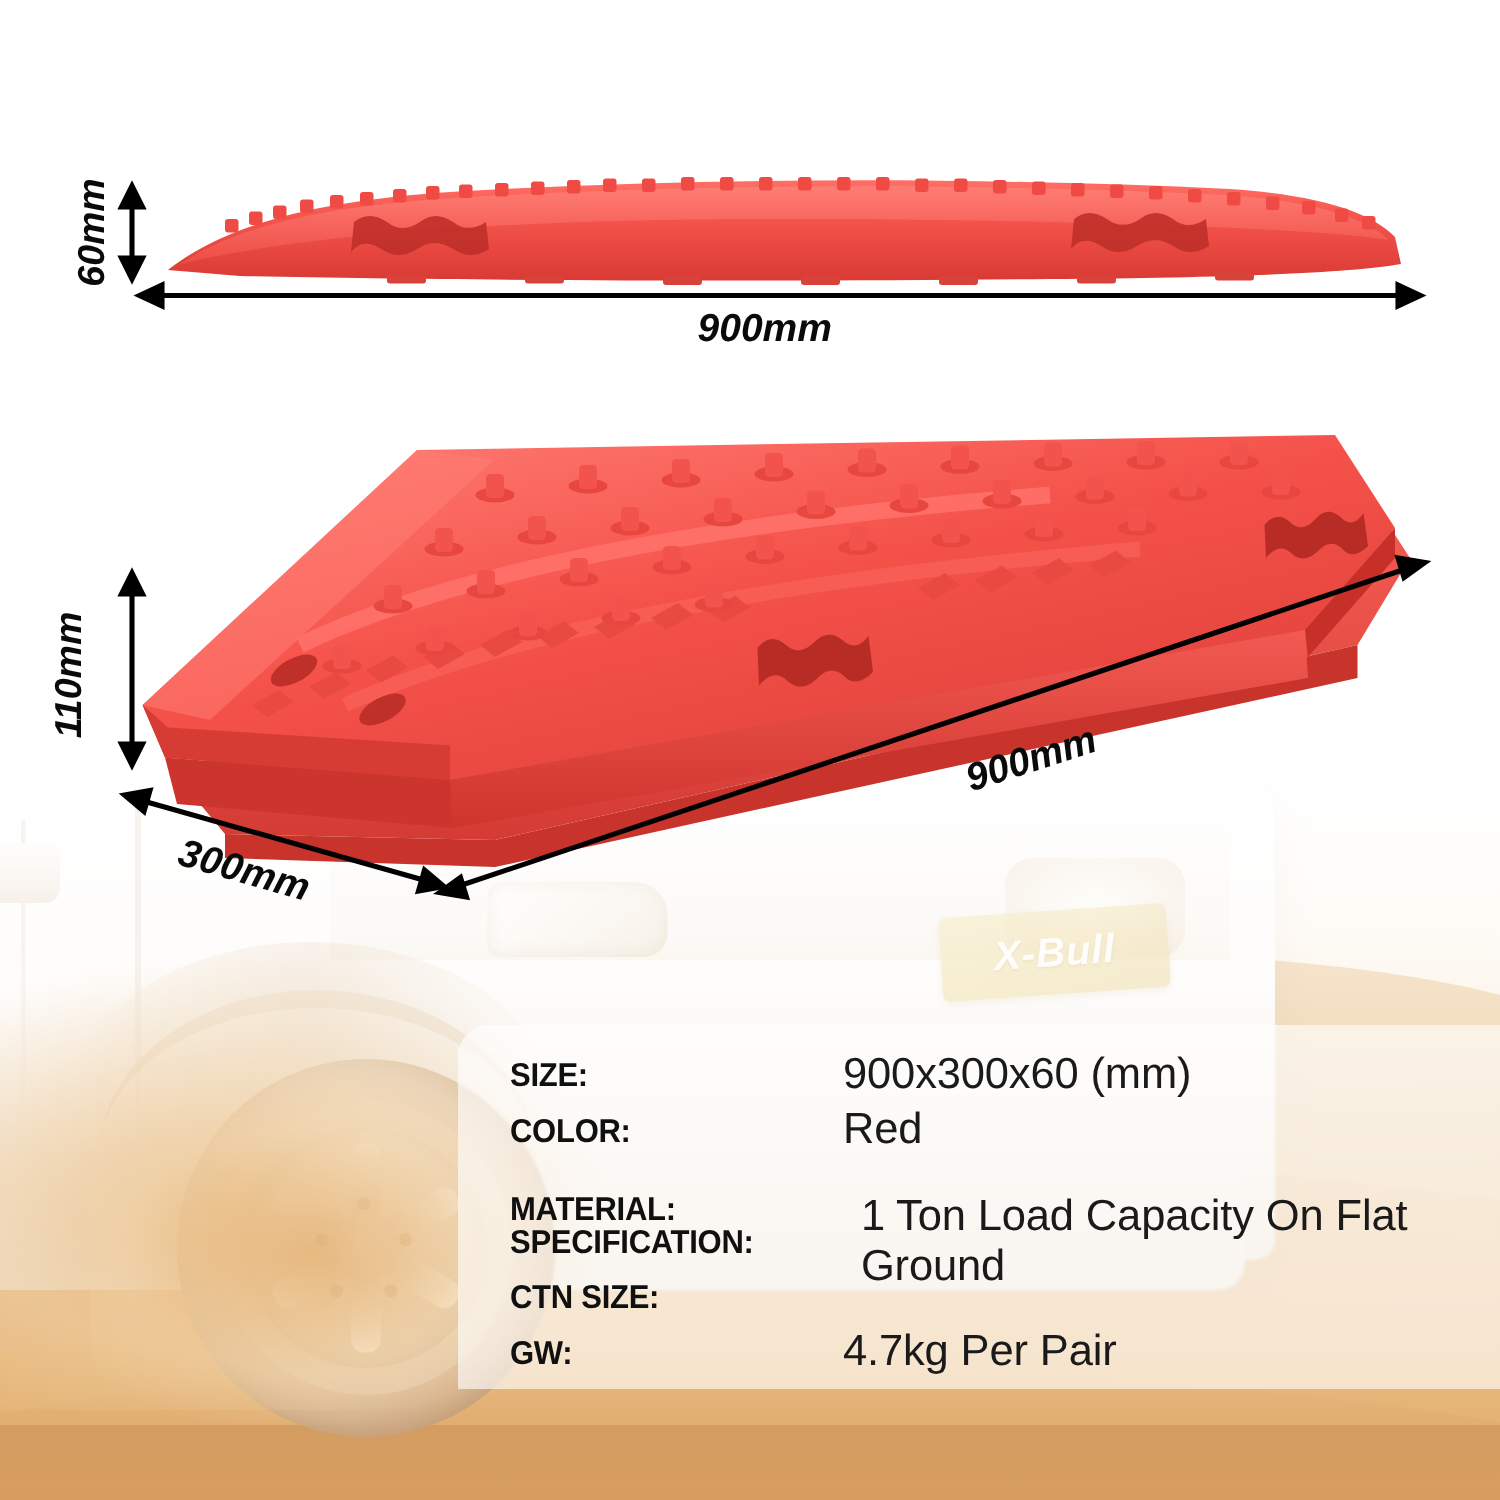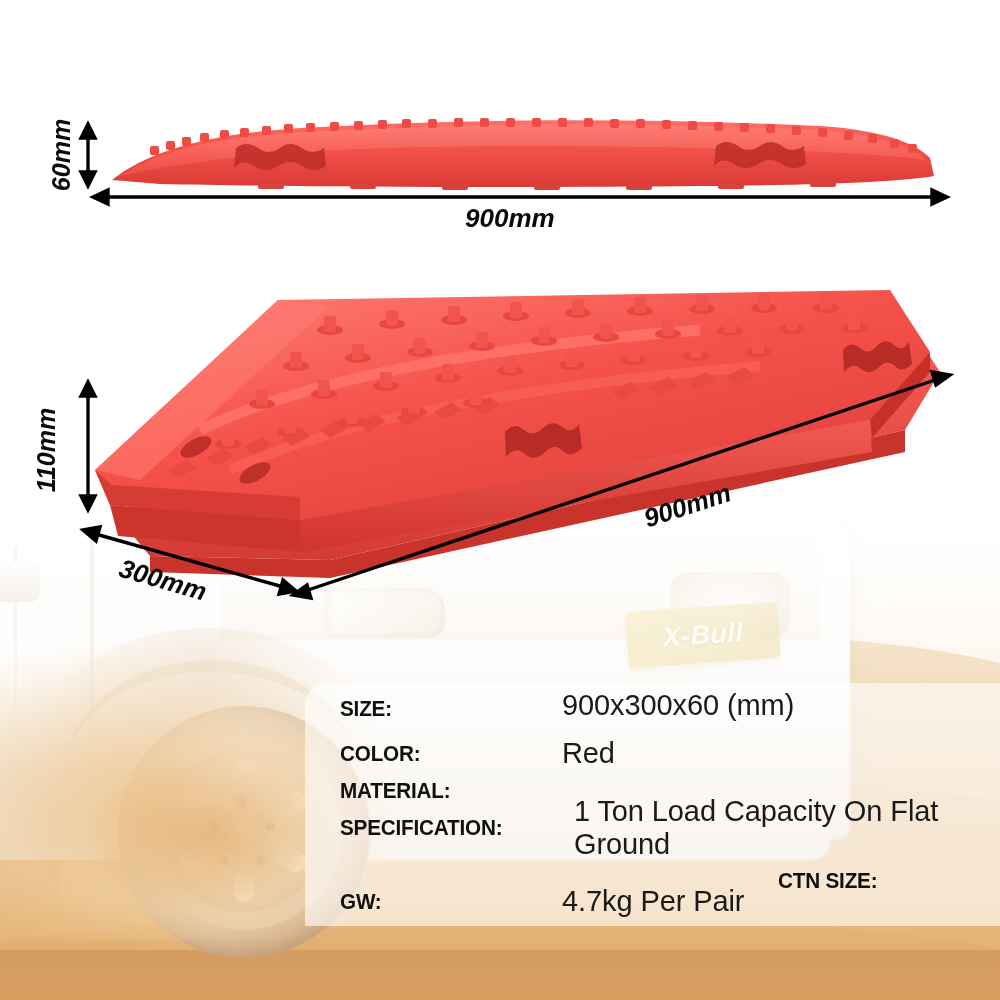--- a/index.html
+++ b/index.html
@@ -394,36 +394,36 @@
        display:flex;align-items:center;justify-content:center;font-size:25px;
        transform:rotate(-90deg);transform-origin:center center;">110mm</div>
 
   <div class="dimtext" style="left:124px;top:553px;font-size:26px;
        transform:rotate(16deg);transform-origin:left top;">300mm</div>
 
   <div class="dimtext" style="left:640px;top:505px;font-size:26px;
        transform:rotate(-18deg);transform-origin:left top;">900mm</div>
 
   <div class="specpanel">
-    <div class="specrow" style="top:4px;align-items:flex-end;">
+    <div class="specrow" style="top:16px;">
       <div class="speclabel">SIZE:</div>
       <div class="specvalue">900x300x60 (mm)</div>
     </div>
     <div class="specrow" style="top:53px;">
       <div class="speclabel">COLOR:</div>
       <div class="specvalue">Red</div>
     </div>
-    <div class="specrow" style="top:90px;">
+    <div class="specrow" style="top:105px;">
       <div class="speclabel">MATERIAL:</div>
     </div>
     <div class="specrow" style="top:127px;gap:32px;">
       <div class="speclabel">SPECIFICATION:</div>
       <div class="specvalue">1 Ton Load Capacity On Flat Ground</div>
     </div>
-    <div class="specrow" style="top:180px;justify-content:flex-end;">
+    <div class="specrow" style="top:164px;">
       <div class="speclabel">CTN SIZE:</div>
     </div>
     <div class="specrow" style="top:201px;align-items:center;">
       <div class="speclabel">GW:</div>
       <div class="specvalue">4.7kg Per Pair</div>
     </div>
   </div>
 
 </div>
 

